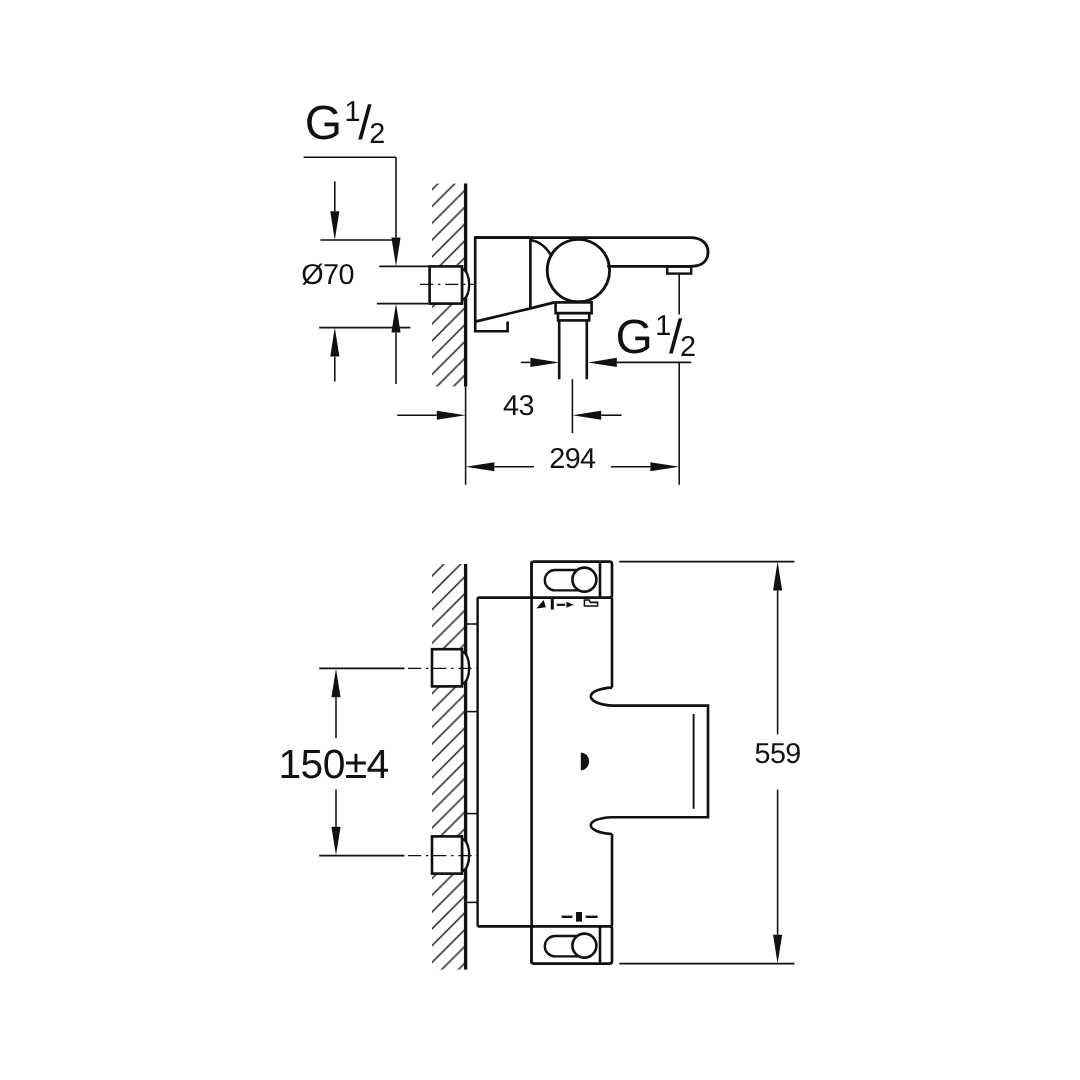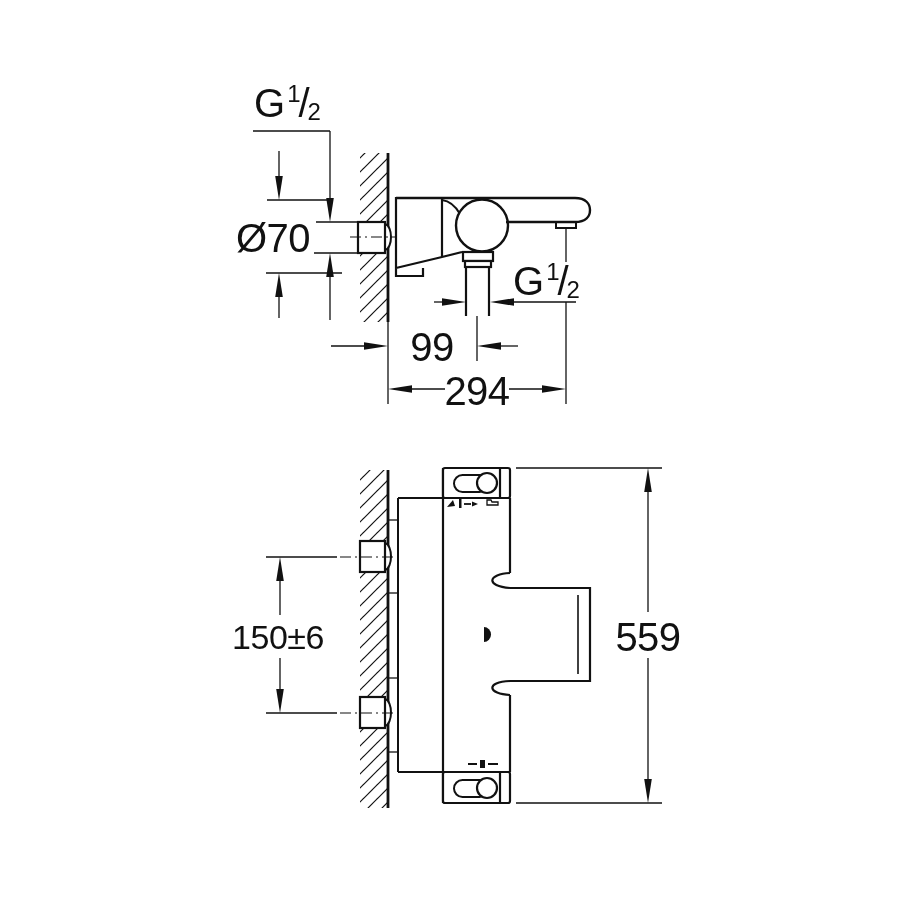--- a/index.html
+++ b/index.html
@@ -1,19 +1,19 @@
 <!DOCTYPE html>
 <html><head>
 <meta charset="utf-8">
 <style>
   html,body{margin:0;padding:0;background:#ffffff;}
   .stage{position:relative;width:900px;height:900px;background:#ffffff;overflow:hidden;}
   .stage svg{position:absolute;left:0;top:0;}
   .lbl{position:absolute;font-family:"Liberation Sans",sans-serif;color:#111111;line-height:1;white-space:nowrap;}
-  .dim{font-size:40px;letter-spacing:-0.5px;}
+  .dim{font-size:24px;letter-spacing:-0.5px;}
   .dim-sm{font-size:34px;letter-spacing:-0.5px;}
   .center{transform:translateX(-50%);}
   .gfrac{font-size:40px;letter-spacing:-1px;}
   .gfrac .num{font-size:24px;vertical-align:15px;margin-left:3px;}
   .gfrac .slash{font-size:40px;margin-left:-1px;}
   .gfrac .den{font-size:24px;vertical-align:-3px;margin-left:-1px;}
 </style>
 </head>
 <body>
 
@@ -194,21 +194,21 @@
     </g>
   </g>
 </svg>
 
 <div class="lbl gfrac" style="left:254px;top:82px;"><span>G</span><span class="num">1</span><span class="slash">/</span><span class="den">2</span></div>
 
 <div class="lbl dim center" style="left:273px;top:218px;">Ø70</div>
 
 <div class="lbl gfrac" style="left:513px;top:260px;"><span>G</span><span class="num">1</span><span class="slash">/</span><span class="den">2</span></div>
 
-<div class="lbl dim center" style="left:432px;top:327px;">99</div>
+<div class="lbl dim center" style="left:432px;top:327px;">43</div>
 
 <div class="lbl dim center" style="left:477px;top:371px;">294</div>
 
-<div class="lbl dim-sm center" style="left:278px;top:620px;">150±6</div>
+<div class="lbl dim-sm center" style="left:278px;top:620px;">150±4</div>
 
 <div class="lbl dim center" style="left:648px;top:617px;">559</div>
 
 </div>
 
 </body></html>

